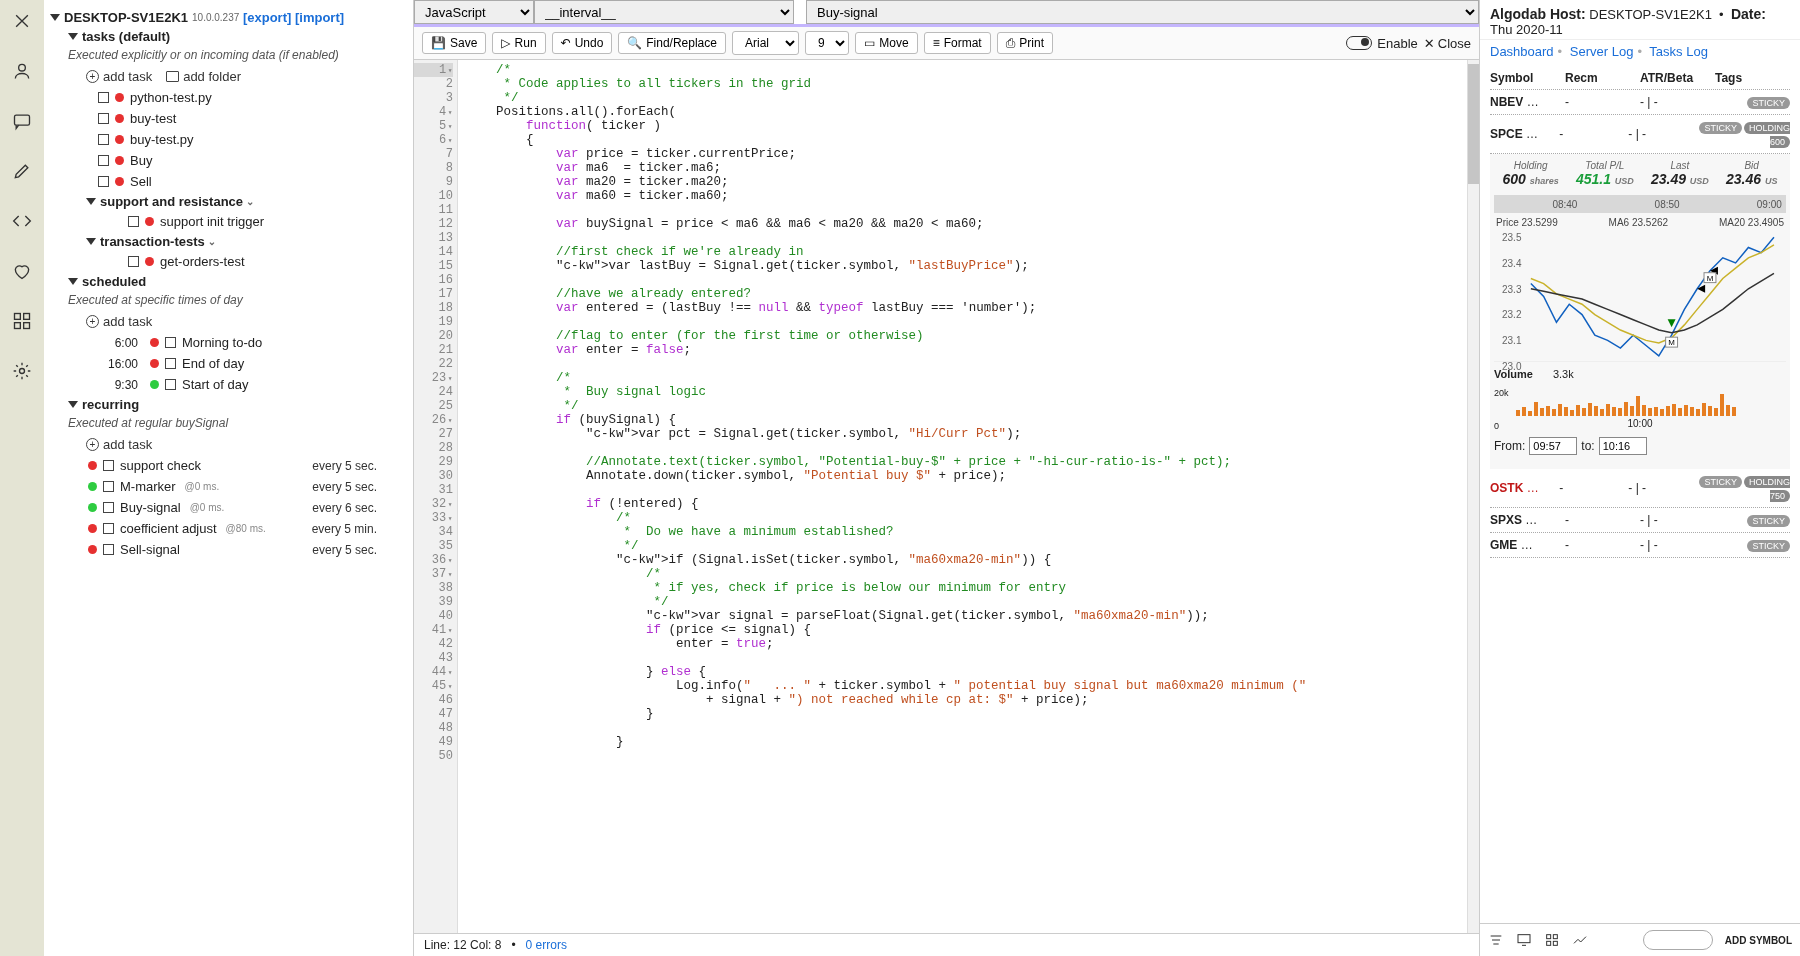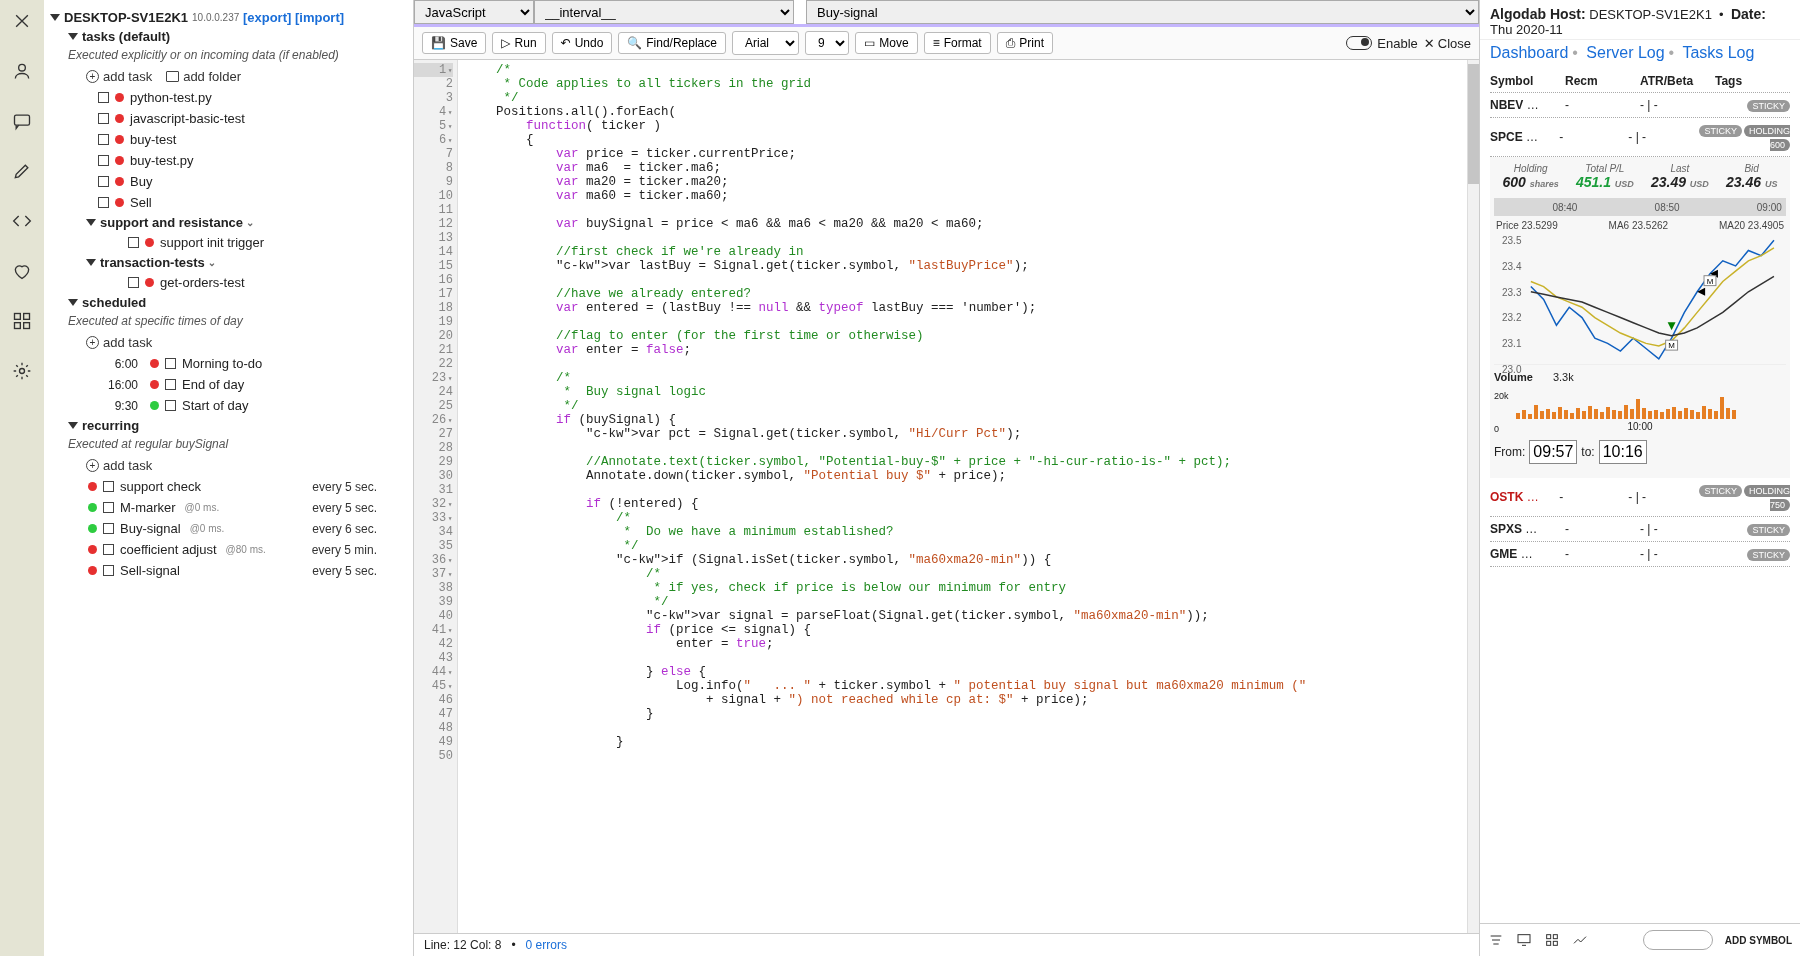--- a/index.html
+++ b/index.html
@@ -58,21 +58,21 @@
 .c-com { color: #228b22; }
 .c-kw { color: #b030d0; }
 .c-str { color: #c05020; }
 .status { border-top: 1px solid #ccc; padding: 4px 10px; font-size: 12px; display: flex; gap: 10px; }
 .status .err { color: #1a6ed8; }
 
 
 .right { width: 320px; display: flex; flex-direction: column; overflow: hidden; }
 .rp-head { padding: 6px 10px 2px; border-bottom: 1px solid #eee; }
 .rp-head .h1 { font-weight: bold; font-size: 14px; }
-.rp-tabs { padding: 4px 10px 8px; font-size: 16px; }
+.rp-tabs { padding: 4px 10px 8px; font-size: 13px; }
 .rp-tabs a { color: #1a6ed8; text-decoration: none; }
 .rp-tabs .sep { color: #aaa; margin: 0 4px; }
 .symtable { padding: 0 10px; flex: 1; overflow-y: auto; }
 .sym-hdr { display: flex; font-weight: bold; font-size: 12px; border-bottom: 1px dotted #aaa; padding: 4px 0; }
 .sym-hdr > div, .sym-row > div { flex: 1; }
 .sym-row { display: flex; font-size: 12px; border-bottom: 1px dotted #aaa; padding: 5px 0; align-items: center;}
 .sym-row .sname { font-weight: bold; }
 .sym-row.red .sname { color: #c01818; }
 .badge { background: #999; color: #fff; font-size: 9px; padding: 1px 5px; border-radius: 7px; margin-left: 2px; }
 .badge.hold { background: #888; }
@@ -85,21 +85,21 @@
 .timebar { background: #d8d8d8; height: 18px; display: flex; align-items: center; font-size: 10px; color: #555; position: relative; margin: 4px 0;}
 .timebar span { position: absolute; }
 .pricebar { display: flex; font-size: 10px; justify-content: space-between; color: #444; margin-bottom: 4px; padding: 0 2px;}
 .chart { height: 130px; border-bottom: 1px solid #eee; position: relative; margin: 4px 0; }
 .chart .yl { position: absolute; left: 8px; font-size: 10px; color: #666; }
 .chart svg { width: 100%; height: 100%; }
 .volrow { display: flex; align-items: flex-end; height: 26px; gap: 2px; margin-top: 10px; }
 .volrow .vb { width: 4px; background: #e67e22; }
 .vol-lbl { font-size: 11px; display: flex; gap: 20px; margin-top: 6px;}
 .fromto { margin: 8px 0; font-size: 12px; display: flex; align-items: center; gap: 4px;}
-.fromto input { width: 48px; border: 1px solid #888; padding: 2px 3px; font-size: 16px; }
+.fromto input { width: 48px; border: 1px solid #888; padding: 2px 3px; font-size: 11px; }
 .bottom-bar { border-top: 1px solid #ccc; padding: 6px 8px; display: flex; align-items: center; gap: 12px; font-size: 11px; }
 .bottom-bar .sp { flex: 1; }
 .bottom-bar input { border: 1px solid #aaa; border-radius: 10px; padding: 3px 8px; width: 70px; font-size: 11px;}
 .bic { width: 16px; height: 16px; stroke: #333; fill: none; stroke-width: 1.5; cursor: pointer; }
 .scrollbar-fake { width: 12px; background: #f1f1f1; border-left: 1px solid #ddd;}
 .scrollbar-fake .thumb { background: #c5c5c5; width: 100%; height: 120px; margin-top: 4px;}
 </style>
 </head>
 <body>
 
@@ -173,25 +173,20 @@
     <span>
         <span class="folder-ic"></span>
         <span>add folder</span>
       </span>
   </div>
   <div id="tasks-default-list">
       <div class="task-item">
         <span class="sq"></span>
         <span class="dot red"></span>
         <span>python-test.py</span>
-      </div>
-      <div class="task-item">
-        <span class="sq"></span>
-        <span class="dot red"></span>
-        <span>javascript-basic-test</span>
       </div>
       <div class="task-item">
         <span class="sq"></span>
         <span class="dot red"></span>
         <span>buy-test</span>
       </div>
       <div class="task-item">
         <span class="sq"></span>
         <span class="dot red"></span>
         <span>buy-test.py</span>

